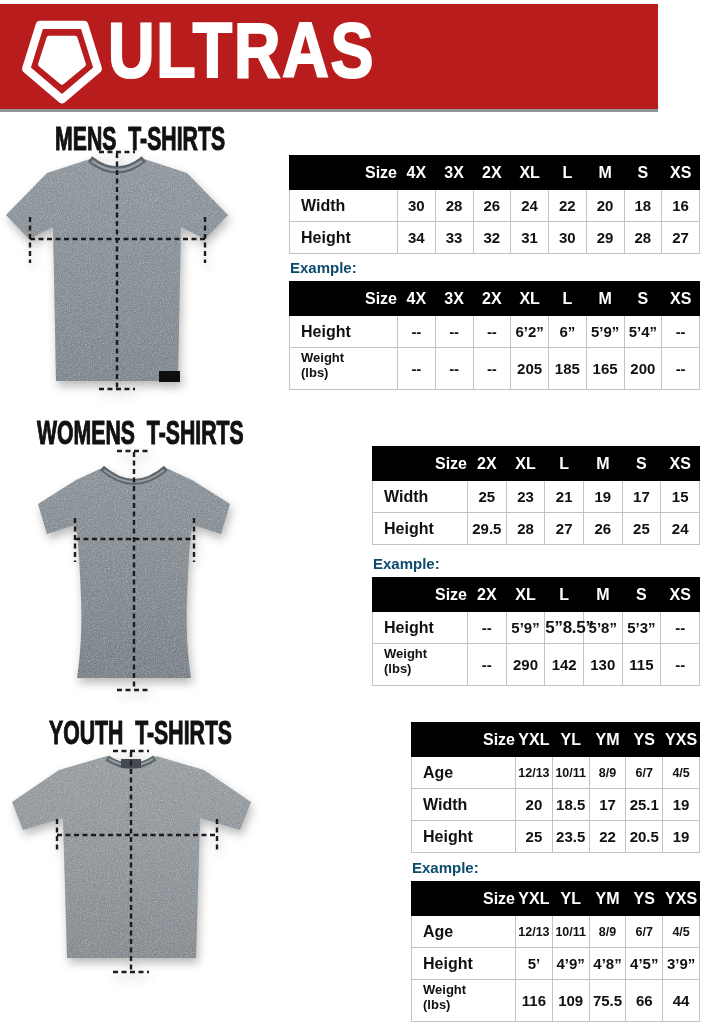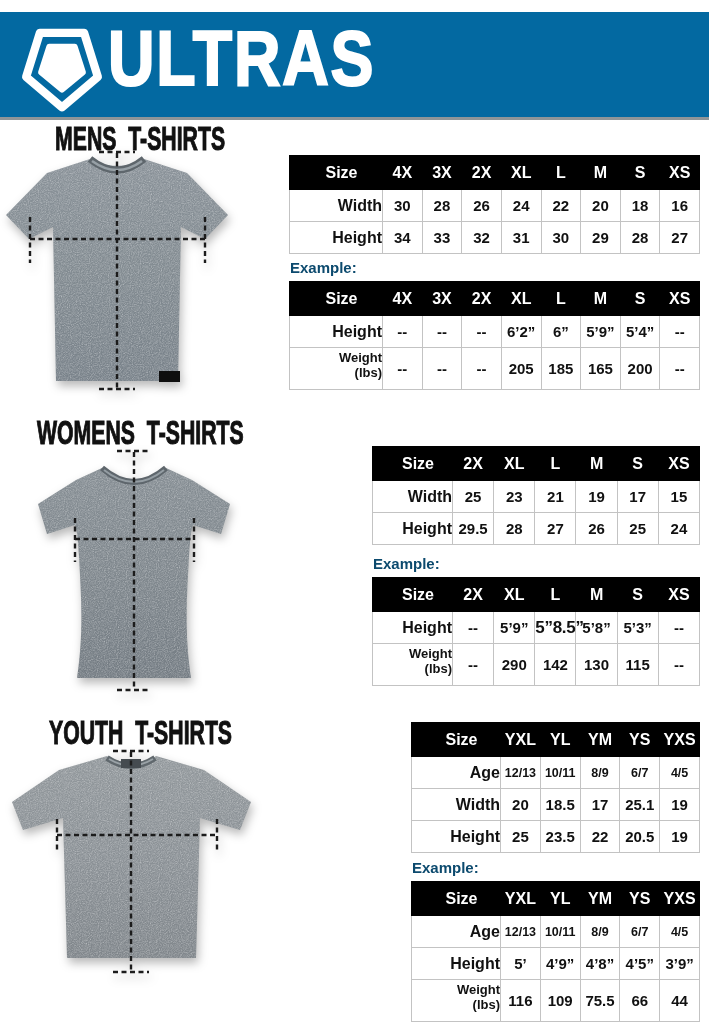--- a/index.html
+++ b/index.html
@@ -1,20 +1,20 @@
 <!DOCTYPE html>
 <html><head>
 <meta charset="utf-8">
 <style>
   html,body{margin:0;padding:0;background:#e8e8e8;}
   #page{position:relative;width:709px;height:1024px;background:#ffffff;overflow:hidden;
         font-family:"Liberation Sans",sans-serif;margin:0 auto;}
 
   
-  .hdr{position:absolute;left:0;top:12px;width:709px;height:105px;background:#0369a1;
+  .hdr{position:absolute;left:0;top:4px;width:658px;height:105px;background:#b91c1c;
        border-bottom:3px solid #8f9598;}
   .logo{position:absolute;left:16px;top:4px;}
   .brand{position:absolute;left:108px;top:8px;color:#fff;font-size:70px;font-weight:bold;
          line-height:1;letter-spacing:2px;transform:scale(0.92,1.1);transform-origin:left top;
          -webkit-text-stroke:2px #fff;white-space:nowrap;}
   .site{position:absolute;left:116px;top:70px;color:#fff;font-size:25px;font-weight:normal;
         letter-spacing:0.5px;}
 
   
   .stitle{position:absolute;color:#111;font-size:25px;font-weight:bold;line-height:1;
@@ -28,24 +28,24 @@
   .shirt{position:absolute;filter:drop-shadow(2px 5px 5px rgba(0,0,0,0.28));}
   .sh-mens{left:4px;top:147px;}
   .sh-womens{left:22px;top:444px;}
   .sh-youth{left:4px;top:746px;}
 
   
   table{position:absolute;border-collapse:collapse;table-layout:fixed;
         font-family:"Liberation Sans",sans-serif;}
   th{background:#000;color:#fff;font-size:16px;font-weight:bold;height:33px;
      text-align:center;padding:0;border:1px solid #000;}
-  th:first-child{text-align:center;padding-left:11px;margin-left:45px;}
+  th:first-child{text-align:right;padding-left:26px;margin-left:45px;}
   td{border:1.5px solid #c3c3c3;height:31px;text-align:center;font-size:15px;
      font-weight:bold;color:#111;padding:0;background:#fff;}
-  td.rlabel{text-align:right;padding-left:11px;font-size:16px;}
+  td.rlabel{text-align:left;padding-left:11px;font-size:16px;}
   td.rlabel.two{font-size:13px;line-height:1.15;white-space:pre-line;
                 padding-top:2px;padding-bottom:8px;}
   td.sm{font-size:17px;letter-spacing:-0.3px;}
   .t-mens th:first-child{width:81px;}
   .t-womens th:first-child{width:68px;}
   .t-youth th:first-child{width:77px;}
   .sec-youth tbody tr:first-child td.cell{font-size:12.5px;}
 
   .pos-mens-t1{left:289px;top:155px;width:411px;}
   .pos-mens-t2{left:289px;top:281px;width:411px;}

